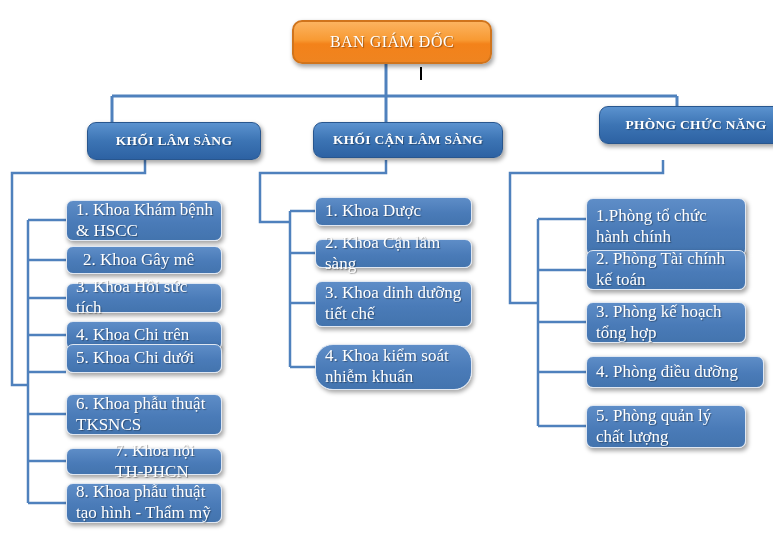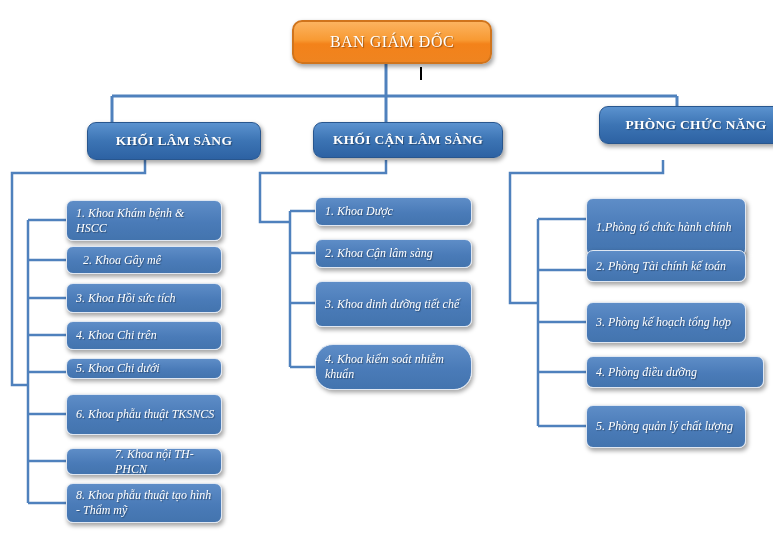--- a/index.html
+++ b/index.html
@@ -23,23 +23,22 @@
   .hdr{
     background:linear-gradient(180deg,#5b92cf 0%,#3c74b4 50%,#2d62a3 100%);
     border:1.5px solid #28568e;border-radius:9px;
     display:flex;align-items:center;justify-content:center;
     font-weight:bold;font-size:13.5px;letter-spacing:0.3px;margin-left:29px;
   }
   .item{
     background:linear-gradient(180deg,#5e8dc7 0%,#4a7bb8 55%,#4374ae 100%);
     border:1.5px solid #dfe7f2;border-radius:7px;
     display:flex;align-items:center;
-    font-size:12px;line-height:1.22;
+    font-size:17px;line-height:1.22;
     padding:2px 6px 2px 9px;
-    font-style:italic;
   }
 </style>
 </head>
 <body>
 
 <div class="canvas">
 
   <svg class="wires" viewBox="0 0 773 539" xmlns="http://www.w3.org/2000/svg">
 
     <g stroke="#4F81BD" stroke-width="3" fill="none">
@@ -87,29 +86,29 @@
   <div class="node root" style="left:292px;top:20px;width:200px;height:44px;">BAN GIÁM ĐỐC</div>
 
   <div class="node hdr" style="left:58px;top:122px;width:174px;height:38px;">KHỐI LÂM SÀNG</div>
   <div class="node hdr" style="left:284px;top:122px;width:190px;height:36px;">KHỐI CẬN LÂM SÀNG</div>
   <div class="node hdr" style="left:570px;top:106px;width:194px;height:38px;">PHÒNG CHỨC NĂNG</div>
 
   <div class="node item" style="left:66px;top:200px;width:156px;height:41px;">1. Khoa Khám bệnh &amp; HSCC</div>
   <div class="node item" style="left:66px;top:246px;width:156px;height:28px;padding-left:16px;">2. Khoa Gây mê</div>
   <div class="node item" style="left:66px;top:283px;width:156px;height:30px;">3. Khoa Hồi sức tích</div>
   <div class="node item" style="left:66px;top:321px;width:156px;height:29px;">4. Khoa Chi trên</div>
-  <div class="node item" style="left:66px;top:358px;width:156px;height:21px;">5. Khoa Chi dưới</div>
+  <div class="node item" style="left:66px;top:344px;width:156px;height:29px;">5. Khoa Chi dưới</div>
   <div class="node item" style="left:66px;top:394px;width:156px;height:41px;">6. Khoa phẫu thuật TKSNCS</div>
   <div class="node item" style="left:66px;top:448px;width:156px;height:27px;padding-left:48px;">7. Khoa nội TH-PHCN</div>
   <div class="node item" style="left:66px;top:483px;width:156px;height:40px;">8. Khoa phẫu thuật tạo hình - Thẩm mỹ</div>
 
   <div class="node item" style="left:315px;top:197px;width:157px;height:29px;">1. Khoa Dược</div>
   <div class="node item" style="left:315px;top:239px;width:157px;height:29px;">2. Khoa Cận lâm sàng</div>
   <div class="node item" style="left:315px;top:281px;width:157px;height:46px;">3. Khoa dinh dưỡng tiết chế</div>
   <div class="node item" style="left:315px;top:344px;width:157px;height:46px;border-radius:18px;">4. Khoa kiểm soát nhiễm khuẩn</div>
 
   <div class="node item" style="left:586px;top:198px;width:160px;height:58px;">1.Phòng tổ chức hành chính</div>
-  <div class="node item" style="left:586px;top:250px;width:160px;height:32px;">2. Phòng Tài chính kế toán</div>
+  <div class="node item" style="left:586px;top:250px;width:160px;height:40px;">2. Phòng Tài chính kế toán</div>
   <div class="node item" style="left:586px;top:302px;width:160px;height:41px;">3. Phòng kế hoạch tổng hợp</div>
   <div class="node item" style="left:586px;top:356px;width:178px;height:32px;">4. Phòng điều dưỡng</div>
   <div class="node item" style="left:586px;top:405px;width:160px;height:43px;">5. Phòng quản lý chất lượng</div>
 
 </div>
 
 </body></html>

